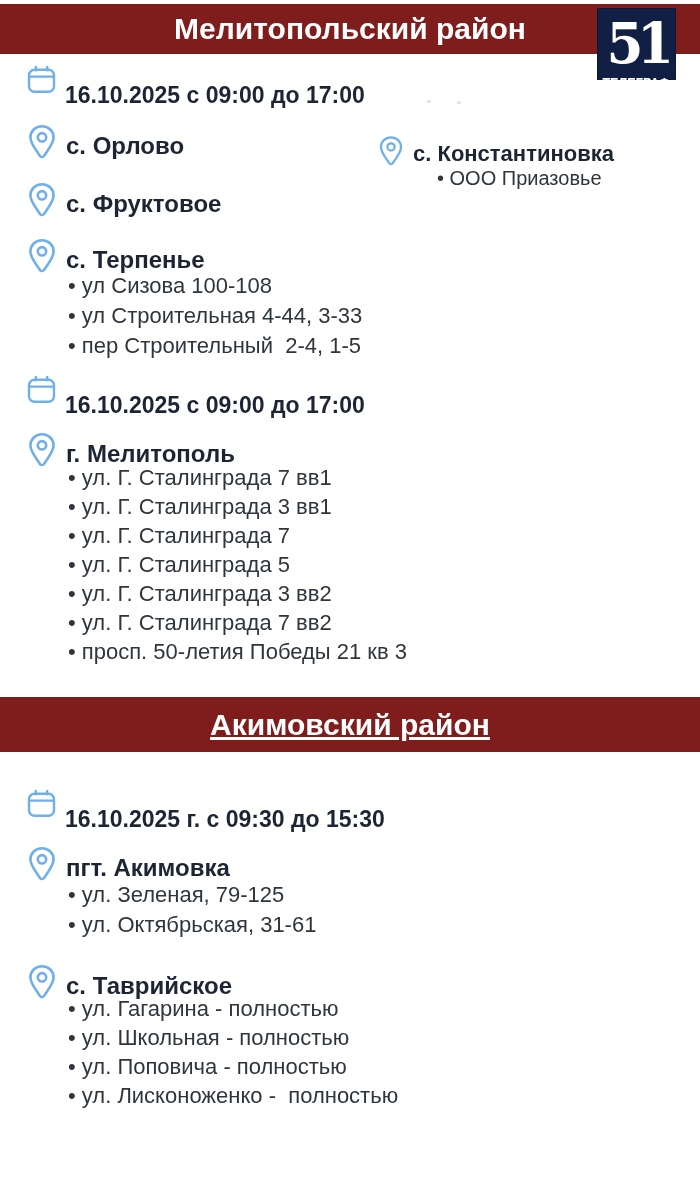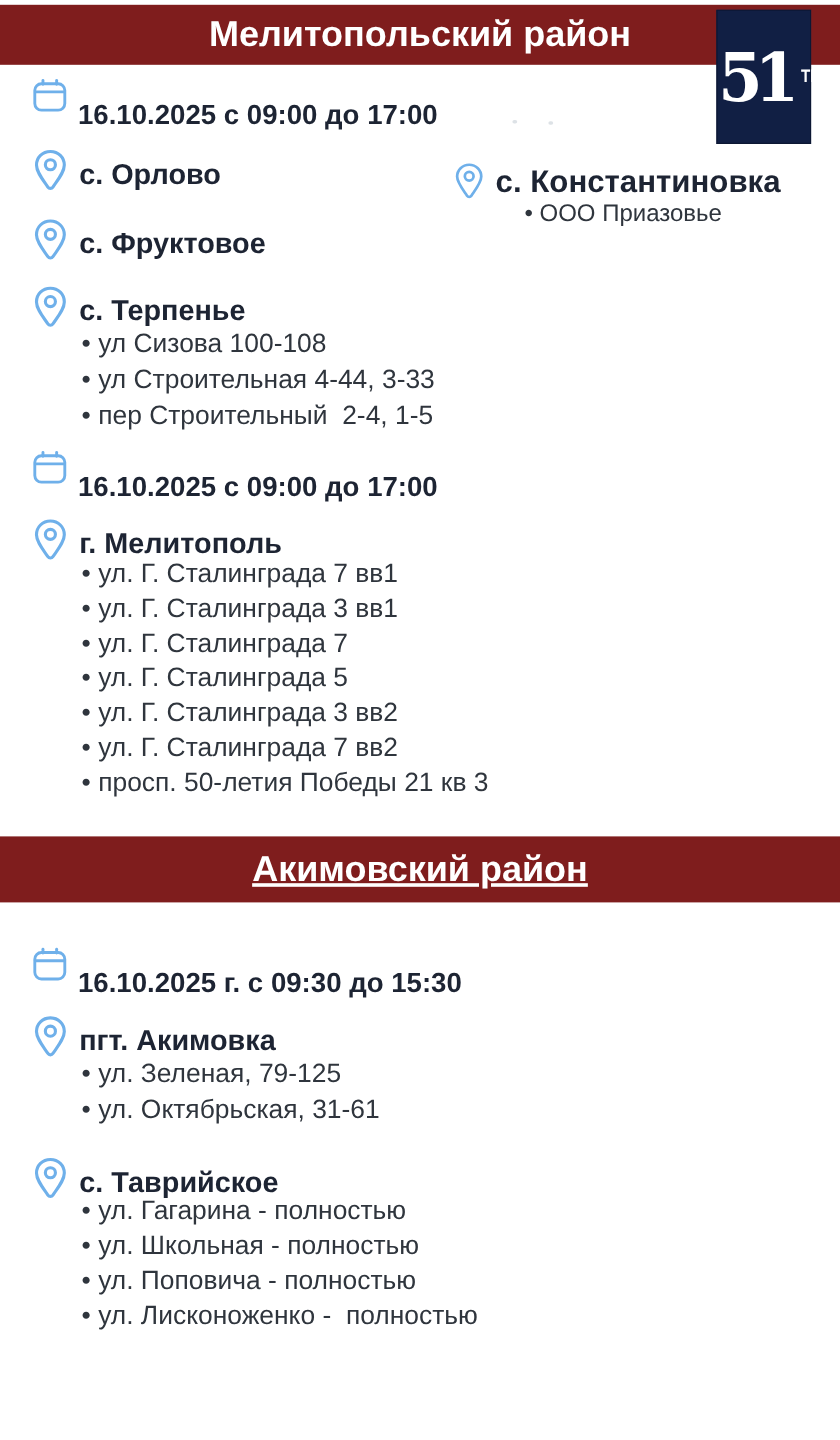--- a/index.html
+++ b/index.html
@@ -12,23 +12,23 @@
   .page{position:absolute;inset:0;}
   
   .bar{
     position:absolute;left:0;width:700px;background:#7f1d1d;
     color:#ffffff;text-align:center;font-weight:700;font-size:30px;
   }
   .bar1{top:4px;height:50px;line-height:50px;}
   .bar2{top:697px;height:55px;line-height:55px;text-decoration:underline;}
   
   .logo{
-    position:absolute;top:8px;left:597px;width:79px;height:112px;
+    position:absolute;top:8px;left:597px;width:79px;height:72px;
     background:#111f44;box-shadow:0 0 0 1px #0c1733 inset;
-    display:flex;flex-direction:row;align-items:center;justify-content:flex-start;
+    display:flex;flex-direction:column;align-items:center;justify-content:flex-start;
   }
   .logo-numeral{
     color:#ffffff;font-family:"DejaVu Serif","Liberation Serif",serif;
     font-weight:700;font-size:56px;line-height:66px;letter-spacing:-7px;
     transform:scaleX(.95);margin-top:2px;
   }
   .logo-caption{
     color:#ffffff;font-weight:700;font-size:15px;line-height:16px;
     letter-spacing:0px;transform:scaleX(.84);white-space:nowrap;margin-top:-1px;
   }
@@ -39,21 +39,21 @@
   .date-row .txt{font-weight:700;font-size:23px;margin-top:32px;}
   .place-row{height:36px;align-items:flex-end;}
   .place-row .txt{font-weight:700;font-size:24px;}
   .icon{flex:0 0 auto;display:block;}
   
   .lines{position:absolute;left:68px;}
   .line{font-size:22px;line-height:30px;color:#2f353d;white-space:pre;}
   .lines-29 .line{line-height:29px;}
   
   .row-right{left:378px;height:32px;}
-  .row-right .txt{font-size:26px;margin-top:12px;}
+  .row-right .txt{font-size:22px;margin-top:12px;}
   .lines-right{left:416px;}
   .lines-right .line{font-size:20px;line-height:29px;margin-left:21px;}
   
   .artifact{
     position:absolute;top:100px;left:427px;width:4px;height:3px;border-radius:2px;
     background:#ccd3da;box-shadow:30px 1px 0 #ccd3da;opacity:.65;
   }
 </style>
 </head>
 <body>

